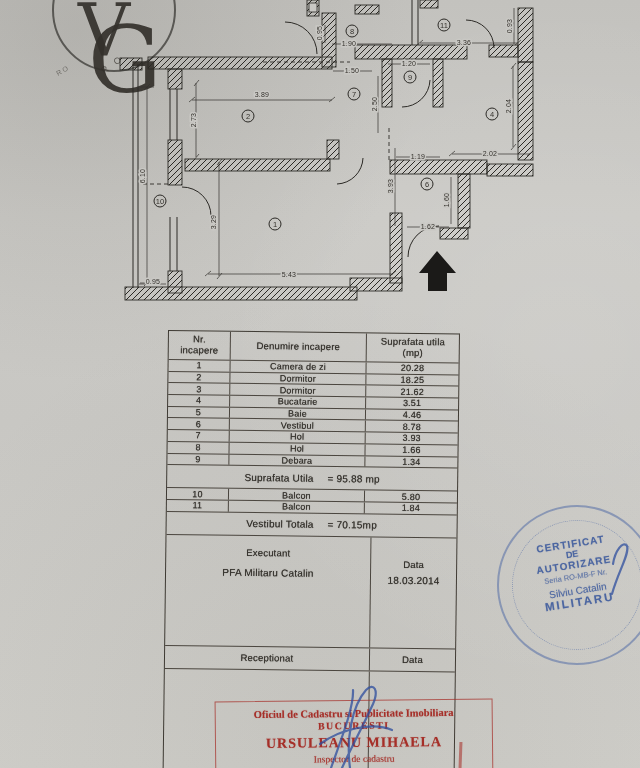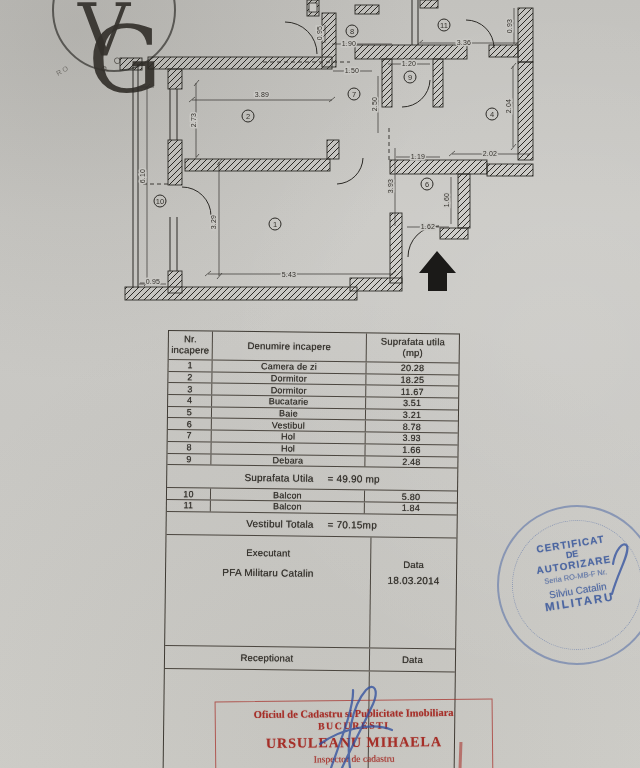--- a/index.html
+++ b/index.html
@@ -23,21 +23,21 @@
 
   
   .tbl {
     position:absolute; left:168px; top:330px; width:292px; z-index:1;
     transform:rotate(.7deg); transform-origin:0 0;
     border-top:1.5px solid #3e3a33; border-left:1.5px solid #3e3a33; border-right:1.5px solid #413c35;
     color:#35322d; text-shadow:0 0 .7px rgba(52,49,44,.85); letter-spacing:.2px;
   }
   .trow { display:flex; border-bottom:1px solid #4a453e; }
   .cell { display:flex; align-items:center; justify-content:center; text-align:center; }
-  .cn { width:44px; border-right:1px solid #4a453e; }
+  .cn { width:62px; border-right:1px solid #4a453e; }
   .cd { flex:1; border-right:1px solid #4a453e; }
   .ca { width:92px; }
   .h-row { height:29px; font-size:9.5px; line-height:1.15; }
   .h-row .cell { flex-direction:column; }
   .d-row { height:11.7px; font-size:9px; }
   .band { height:23px; font-size:10px; align-items:center; justify-content:center; }
   .band .gap { margin-left:14px; }
   .exec-row { display:flex; height:111px; border-bottom:1px solid #4a453e; font-size:9.5px; }
   .exec-left { width:205px; border-right:1px solid #4a453e; text-align:center; padding-top:11px; }
   .exec-left .nm { margin-top:9px; font-size:10px; }
@@ -254,56 +254,56 @@
       <div class="cell ca">20.28</div>
     </div>
     <div class="trow d-row">
       <div class="cell cn">2</div>
       <div class="cell cd">Dormitor</div>
       <div class="cell ca">18.25</div>
     </div>
     <div class="trow d-row">
       <div class="cell cn">3</div>
       <div class="cell cd">Dormitor</div>
-      <div class="cell ca">11.67</div>
+      <div class="cell ca">21.62</div>
     </div>
     <div class="trow d-row">
       <div class="cell cn">4</div>
       <div class="cell cd">Bucatarie</div>
       <div class="cell ca">3.51</div>
     </div>
     <div class="trow d-row">
       <div class="cell cn">5</div>
       <div class="cell cd">Baie</div>
-      <div class="cell ca">3.21</div>
+      <div class="cell ca">4.46</div>
     </div>
     <div class="trow d-row">
       <div class="cell cn">6</div>
       <div class="cell cd">Vestibul</div>
       <div class="cell ca">8.78</div>
     </div>
     <div class="trow d-row">
       <div class="cell cn">7</div>
       <div class="cell cd">Hol</div>
       <div class="cell ca">3.93</div>
     </div>
     <div class="trow d-row">
       <div class="cell cn">8</div>
       <div class="cell cd">Hol</div>
       <div class="cell ca">1.66</div>
     </div>
     <div class="trow d-row">
       <div class="cell cn">9</div>
       <div class="cell cd">Debara</div>
-      <div class="cell ca">2.48</div>
+      <div class="cell ca">1.34</div>
     </div>
 
     <div class="trow band">
       <span>Suprafata Utila</span>
-      <span class="gap">= 49.90 mp</span>
+      <span class="gap">= 95.88 mp</span>
     </div>
 
     <div class="trow d-row">
       <div class="cell cn">10</div>
       <div class="cell cd">Balcon</div>
       <div class="cell ca">5.80</div>
     </div>
     <div class="trow d-row">
       <div class="cell cn">11</div>
       <div class="cell cd">Balcon</div>

